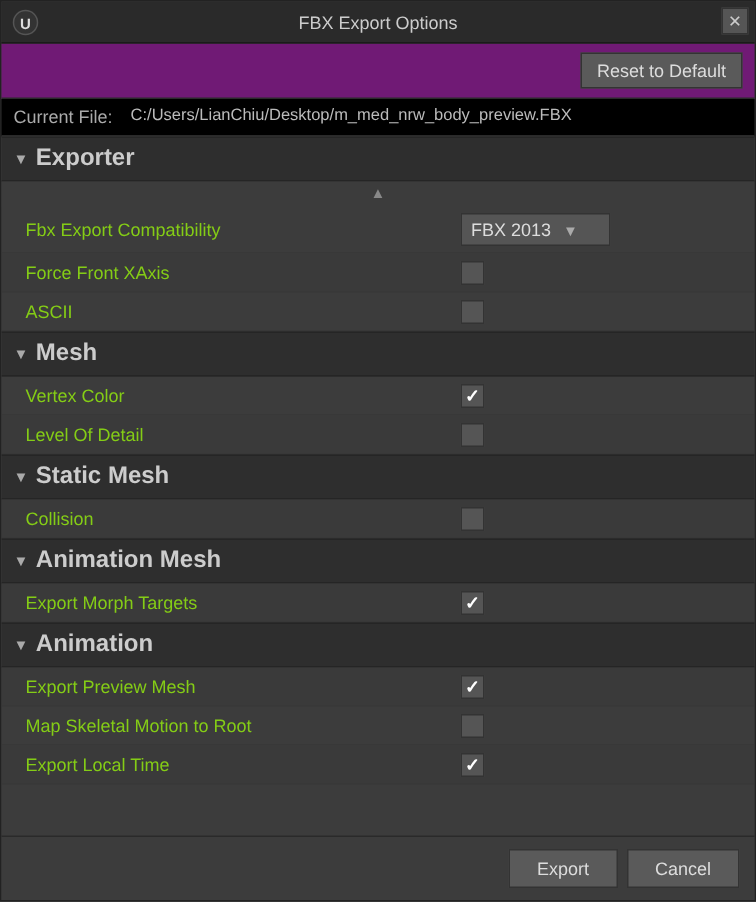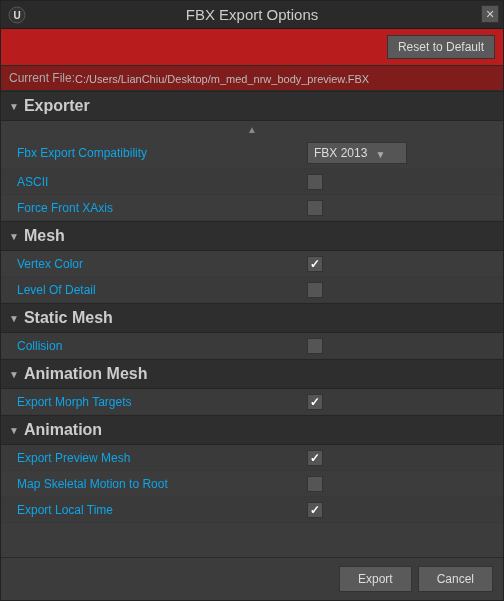--- a/index.html
+++ b/index.html
@@ -24,58 +24,58 @@
       background: #2a2a2a;
       height: 28px;
       display: flex;
       align-items: center;
       justify-content: center;
       position: relative;
       border-bottom: 1px solid #1a1a1a;
     }
     .title-bar-text {
       color: #ccc;
-      font-size: 15px;
+      font-size: 12px;
     }
     .close-btn {
       position: absolute;
       right: 4px;
       top: 4px;
       width: 18px;
       height: 18px;
       background: #555;
       border: 1px solid #333;
       display: flex;
       align-items: center;
       justify-content: center;
       cursor: pointer;
       color: #ccc;
       font-size: 11px;
     }
     .toolbar {
-      background: #b91c1c;
+      background: #701a75;
       padding: 6px 8px;
       display: flex;
       justify-content: flex-end;
       border-bottom: 1px solid #2a2a2a;
     }
     .btn {
       background: #5a5a5a;
       border: 1px solid #333;
       color: #ddd;
       padding: 4px 10px;
       cursor: pointer;
       font-size: 12px;
     }
     .current-file {
       padding: 5px 8px;
       display: flex;
-      align-items: flex-end;
-      gap: 0;
-      background: #7f1d1d;
+      align-items: flex-start;
+      gap: 12px;
+      background: #000000;
       border-bottom: 1px solid #2a2a2a;
     }
     .current-file-label {
       color: #aaa;
       white-space: nowrap;
     }
     .current-file-value {
       color: #bbb;
       font-size: 11px;
     }
@@ -109,21 +109,21 @@
       align-items: center;
       padding: 4px 16px;
       border-bottom: 1px solid #383838;
       min-height: 26px;
     }
     .property-row:nth-child(even) {
       background: #3a3a3a;
     }
     .property-label {
       flex: 1;
-      color: #0ea5e9;
+      color: #84cc16;
       font-size: 12px;
     }
     .property-control {
       width: 180px;
       display: flex;
       align-items: center;
     }
     .checkbox {
       width: 16px;
       height: 16px;
@@ -227,27 +227,27 @@
       <div class="property-row">
         <span class="property-label">Fbx Export Compatibility</span>
         <div class="property-control">
           <div class="dropdown">
             <span>FBX 2013</span>
             <span class="dropdown-arrow">▼</span>
           </div>
         </div>
       </div>
       <div class="property-row">
+        <span class="property-label">Force Front XAxis</span>
+        <div class="property-control">
+          <div class="checkbox"></div>
+        </div>
+      </div>
+      <div class="property-row">
         <span class="property-label">ASCII</span>
-        <div class="property-control">
-          <div class="checkbox"></div>
-        </div>
-      </div>
-      <div class="property-row">
-        <span class="property-label">Force Front XAxis</span>
         <div class="property-control">
           <div class="checkbox"></div>
         </div>
       </div>
       <div class="section-header">
         <span class="triangle">▼</span>
         <span class="section-header-text">Mesh</span>
       </div>
       <div class="property-row">
         <span class="property-label">Vertex Color</span>

